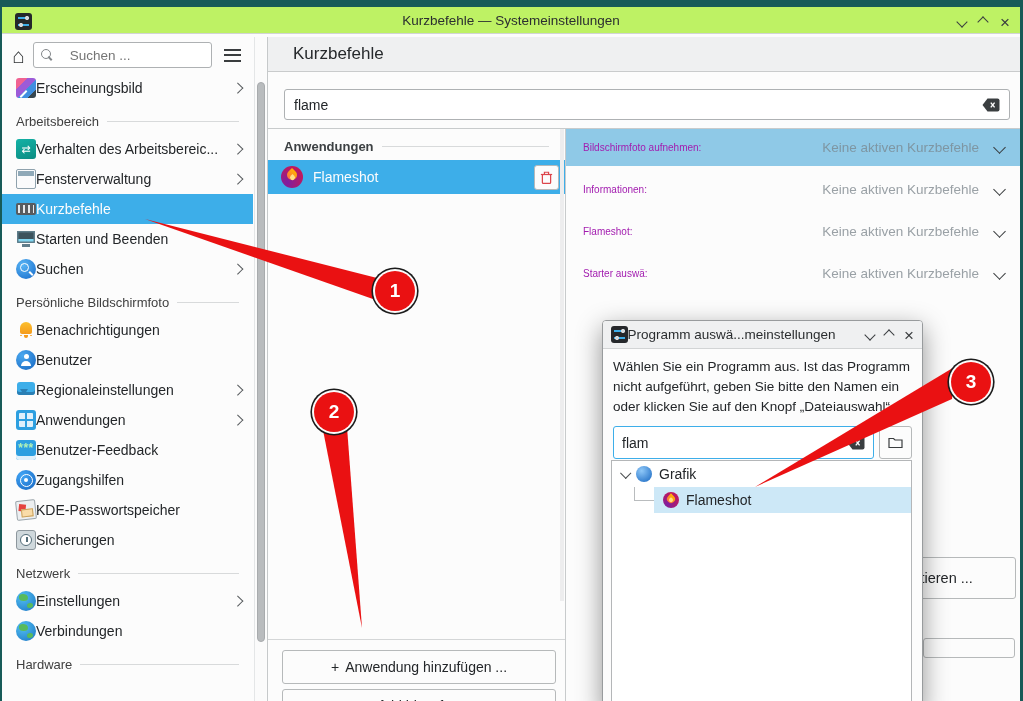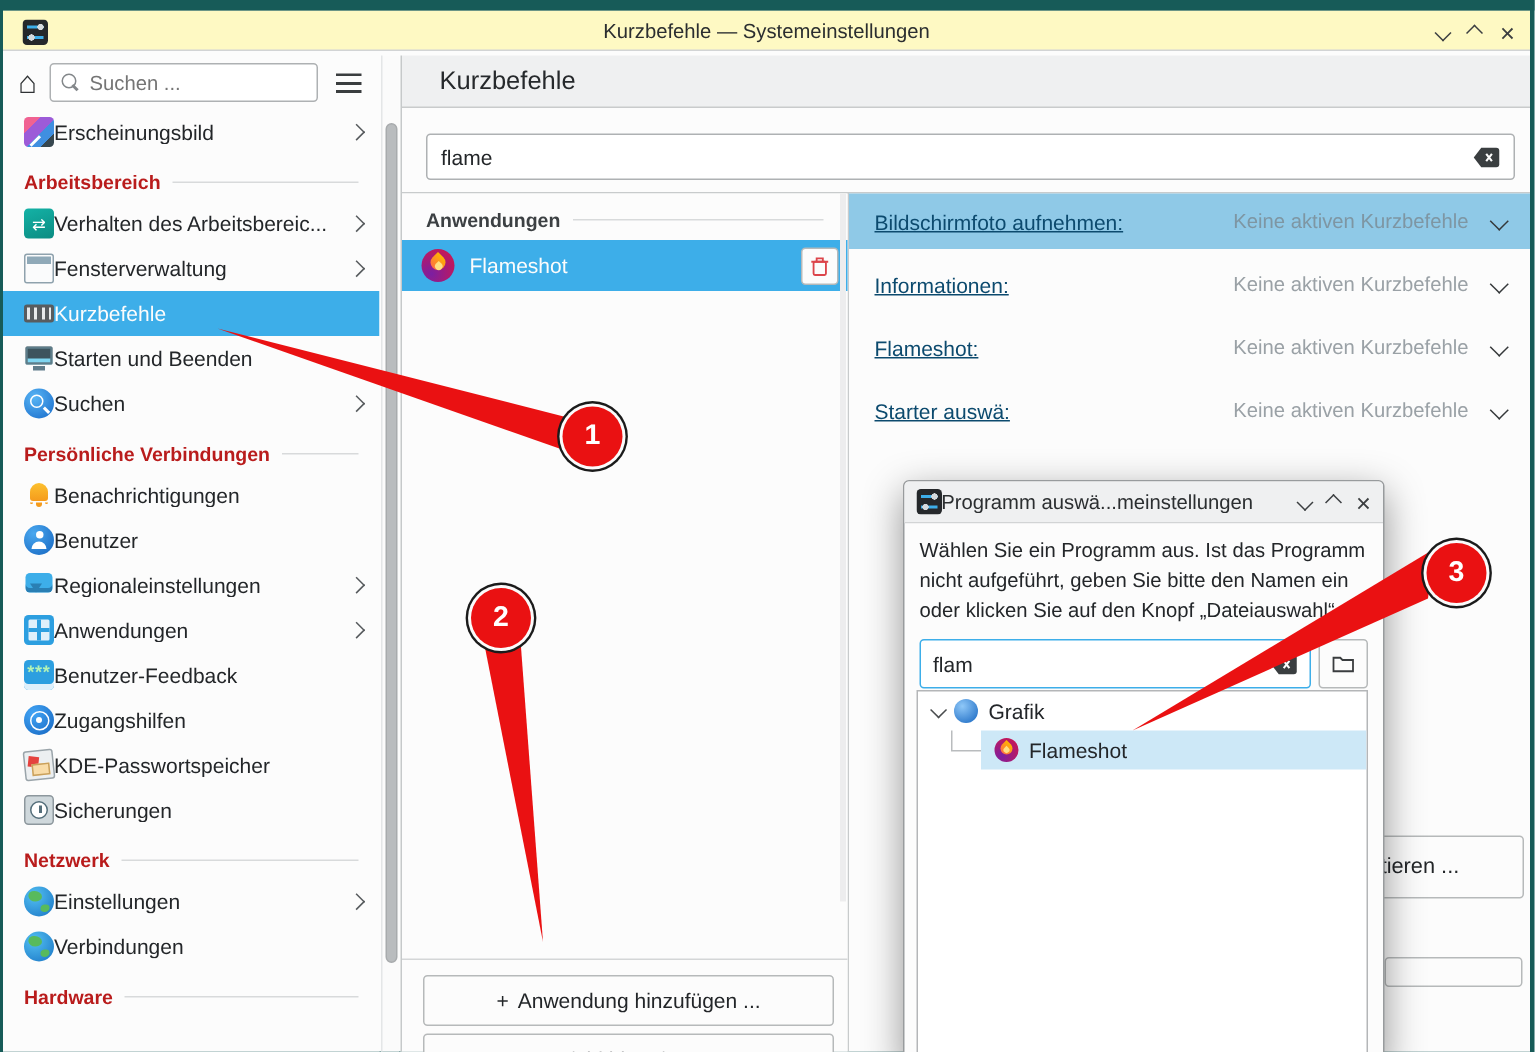--- a/index.html
+++ b/index.html
@@ -6,55 +6,55 @@
   html,body { width:1023px; height:701px; overflow:hidden; }
   body { font-family:"Liberation Sans", sans-serif; font-size:14px; color:#232629; background:#175b58; }
 
   #stage { position:absolute; inset:0; }
 
   
   .frame-top { position:absolute; top:0; left:0; right:0; height:7px; background:#175b58; z-index:5; }
   .win { position:absolute; top:7px; left:2px; right:3px; bottom:0; background:#fcfcfc; }
 
   
-  .titlebar { position:absolute; top:0; left:0; right:0; height:27px; background:#fef9c3; border-bottom:1px solid #d2d4d5; display:flex; align-items:center; }
+  .titlebar { position:absolute; top:0; left:0; right:0; height:27px; background:#bef264; border-bottom:1px solid #d2d4d5; display:flex; align-items:center; }
   .titlebar .title { position:absolute; left:0; right:0; text-align:center; font-size:13.5px; color:#2b2e30; }
   .app-icon { width:17px; height:17px; border-radius:3px; background-color:#25282b;
     background-image:
       radial-gradient(circle 2px at 12px 5px,#d6dadd 0 2px,transparent 2.2px),
       radial-gradient(circle 2px at 6px 12px,#d6dadd 0 2px,transparent 2.2px),
       linear-gradient(#3daee9,#3daee9), linear-gradient(#3daee9,#3daee9);
     background-size:auto,auto,11px 2px,11px 2px; background-position:0 0,0 0,3px 4px,3px 11px; background-repeat:no-repeat; }
   .titlebar .app-icon { position:absolute; left:13px; top:6px; }
   .winctl { position:absolute; top:0; height:30px; display:flex; align-items:center; gap:13px; right:10px; z-index:2; }
   .chev { display:inline-block; width:8px; height:8px; }
   .chev-d { border-right:1.6px solid #3b3e40; border-bottom:1.6px solid #3b3e40; transform:rotate(45deg); }
   .chev-u { border-left:1.6px solid #3b3e40; border-top:1.6px solid #3b3e40; transform:rotate(45deg); }
   .chev-r { border-top:1.5px solid #55595c; border-right:1.5px solid #55595c; transform:rotate(45deg); width:7.5px; height:7.5px; }
   .x-glyph { font-size:17px; line-height:1; color:#3b3e40; font-weight:400; }
 
   
   .sidebar { position:absolute; top:30px; left:0; width:251px; bottom:0; background:#fcfcfc; }
   .side-tools { height:36px; display:flex; align-items:center; padding:0 8px; gap:8px; }
   .home-glyph { font-size:21px; color:#2f3234; line-height:1; margin-left:2px; }
-  .side-search { flex:1; height:26px; border:1px solid #aeb1b3; border-radius:3px; background:#fff; display:flex; align-items:center; padding:4px 7px; gap:6px; }
+  .side-search { flex:1; height:26px; border:1px solid #aeb1b3; border-radius:3px; background:#fff; display:flex; align-items:center; padding:4px 7px; gap:16px; }
   .side-search input { border:none; outline:none; width:100%; font-family:inherit; font-size:13.5px; color:#9da2a5; background:transparent; }
   .mag { position:relative; width:13px; height:13px; flex:none; }
   .mag::before { content:""; position:absolute; top:0; left:0; width:8px; height:8px; border:1.5px solid #83878a; border-radius:50%; }
   .mag::after { content:""; position:absolute; width:1.8px; height:5px; background:#83878a; transform:rotate(-45deg); right:2.5px; bottom:0.5px; }
   .burger { width:17px; height:13px; margin:0 4px;
     background:linear-gradient(#3a3d3f 0 2px,transparent 2px 5.5px,#3a3d3f 5.5px 7.5px,transparent 7.5px 11px,#3a3d3f 11px 13px); }
 
   .side-list { position:absolute; top:36px; left:0; right:0; bottom:0; overflow:hidden; }
   .side-item { height:30px; display:flex; align-items:center; padding:0 12px 0 14px; cursor:pointer; }
   .side-item .side-label { flex:1; font-size:14px; white-space:nowrap; overflow:hidden; }
   .side-item.selected { background:#3daee9; color:#fcfcfc; }
   .side-item.selected .chev-r { border-color:#fcfcfc; }
   .side-header { display:flex; align-items:center; gap:8px; padding:11px 14px 5px 14px; }
-  .side-header-label { font-size:13px; font-weight:bold; color:#b91c1c; white-space:nowrap; }
+  .side-header-label { font-size:13px; font-weight:normal; color:#404040; white-space:nowrap; }
   .side-header-line { flex:1; height:1px; background:#d8dadb; }
 
   
   .side-scrollbar { position:absolute; top:30px; left:252px; width:12px; bottom:0; background:#fbfbfb; border-left:1px solid #e4e6e7; }
   .side-scroll-thumb { position:absolute; top:45px; left:2px; width:8px; height:560px; background:#b9bcbe; border-radius:4px; border:1px solid #a8abad; }
 
   
   .ic { position:relative; width:20px; height:20px; flex:none; border-radius:3px; }
   .ic-appearance-icon { background:linear-gradient(135deg,#f06292 0 28%,#9c5bd8 28% 55%,#3f8fe0 55% 78%,#37474f 78% 100%); }
   .ic-appearance-icon::after { content:""; position:absolute; left:3px; bottom:3px; width:9px; height:2px; background:#fff; transform:rotate(-45deg); }
@@ -130,21 +130,21 @@
 
   .left-pane-footer-line { position:absolute; left:0; right:0; top:510px; height:1px; background:#d4d6d7; }
   .btn { background:#fcfcfc; border:1px solid #b6b9ba; border-radius:3px; font-family:inherit; font-size:14px; color:#232629; display:flex; align-items:center; justify-content:center; gap:6px; cursor:pointer; }
   .add-app-btn { position:absolute; left:14px; right:9px; top:521px; height:34px; }
   .add-cmd-btn { position:absolute; left:14px; right:9px; top:560px; height:34px; }
 
   
   .right-pane { position:absolute; top:92px; left:298px; right:0; bottom:0; }
   .shortcut-row { height:37px; margin-bottom:5px; display:flex; align-items:center; padding:0 16px 0 17px; }
   .shortcut-row.selected { background:#8fc9e7; }
-  .shortcut-row .sc-label { flex:1; font-size:14px; color:#0c4a6e;text-decoration:underline; }
+  .shortcut-row .sc-label { flex:1; font-size:10px; color:#a21caf; }
   .shortcut-row .sc-value { font-size:13.5px; color:#9aa1a6; margin-right:16px; }
   .shortcut-row.selected .sc-value { color:#7e96a3; }
   .shortcut-row .chev-d { border-color:#35383a; width:9px; height:9px; }
 
   .export-btn { position:absolute; top:520px; left:573px; width:175px; height:42px; font-size:14.5px; }
   .stub-btn-right { position:absolute; top:601px; left:655px; width:92px; height:20px; }
 
   
   .dialog { position:absolute; left:600px; top:313px; width:321px; height:390px; background:#fcfcfc; border:1px solid #989b9d; border-radius:4px 4px 0 0; box-shadow:0 8px 26px rgba(0,0,0,.42); z-index:50; }
   .dlg-titlebar { position:relative; height:28px; background:#eff0f1; border-bottom:1px solid #d2d4d5; border-radius:3px 3px 0 0; display:flex; align-items:center; }
@@ -237,21 +237,21 @@
     <span class="chev-r" style="visibility: hidden;"></span>
   </div>
 
   <div class="side-item">
     <span class="ic ic-search-blue-icon"></span>
     <span class="side-label">Suchen</span>
     <span class="chev-r"></span>
   </div>
 
   <div class="side-header">
-    <span class="side-header-label">Persönliche Verbindungen</span>
+    <span class="side-header-label">Persönliche Bildschirmfoto</span>
     <span class="side-header-line"></span>
   </div>
 
   <div class="side-item">
     <span class="ic ic-notifications-icon"></span>
     <span class="side-label">Benachrichtigungen</span>
     <span class="chev-r" style="visibility: hidden;"></span>
   </div>
 
   <div class="side-item">

